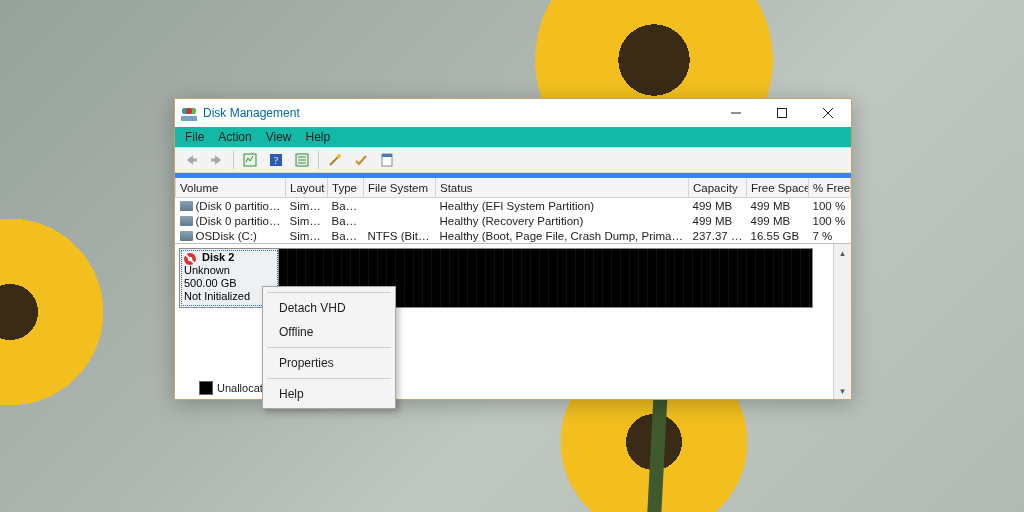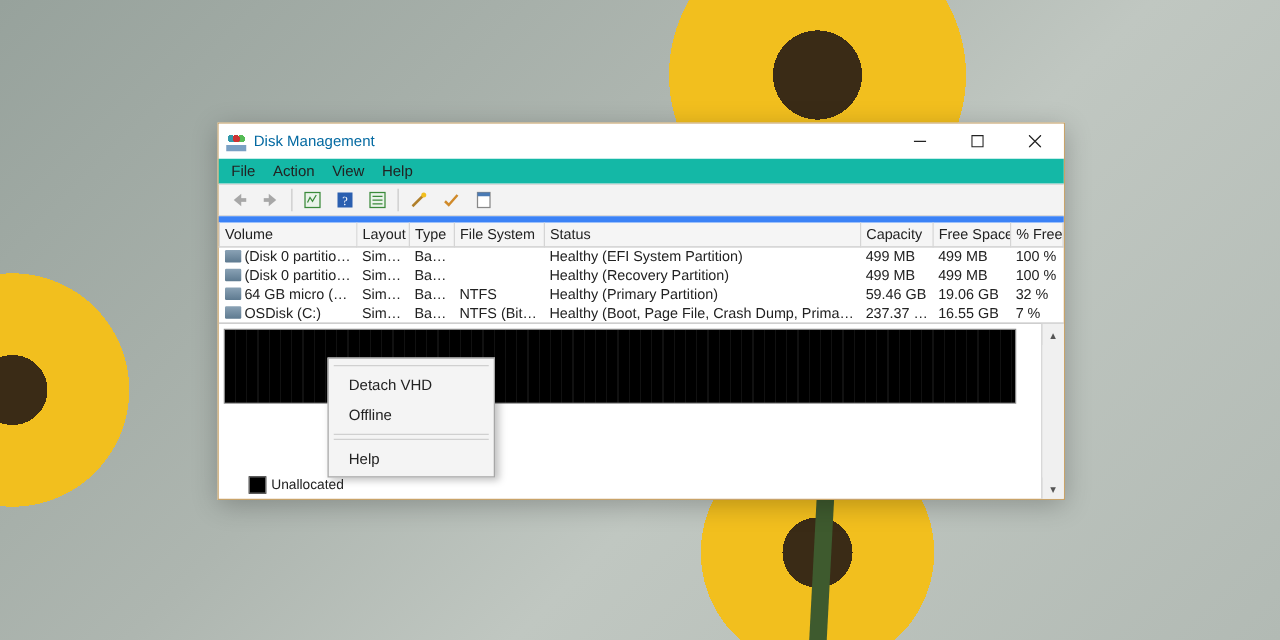--- a/index.html
+++ b/index.html
@@ -252,46 +252,49 @@
             <td>(Disk 0 partition 4)</td>
             <td>Simple</td>
             <td>Basic</td>
             <td></td>
             <td>Healthy (Recovery Partition)</td>
             <td>499 MB</td>
             <td>499 MB</td>
             <td>100 %</td>
           </tr>
           <tr>
-            <td>64 GB micro (D:)</td>
-            <td>Simple</td>
-            <td>Basic</td>
-            <td>NTFS</td>
-            <td>Healthy (Primary Partition)</td>
-            <td>59.46 GB</td>
-            <td>19.06 GB</td>
-            <td>32 %</td>
-          </tr>
-          <tr>
             <td>OSDisk (C:)</td>
             <td>Simple</td>
             <td>Basic</td>
             <td>NTFS (BitLo…</td>
             <td>Healthy (Boot, Page File, Crash Dump, Primary Partition)</td>
             <td>237.37 GB</td>
             <td>16.55 GB</td>
             <td>7 %</td>
           </tr>
         </tbody>
     </table>
   </div>
 
   <div class="lower">
     <div class="disk-pane">
       <div class="disk-row">
+        <div class="disk-header sel">
+          <span class="disk-icon">
+            <svg viewBox="0 0 14 14">
+                <circle cx="7" cy="7" r="6" fill="#d33"></circle>
+                <circle cx="7" cy="7" r="2.3" fill="#fff"></circle>
+                <path d="M2 2 L12 12" stroke="#fff" stroke-width="2"></path>
+              </svg>
+          </span>
+          <div class="disk-name">Disk 2</div>
+          <div>Unknown</div>
+          <div>500.00 GB</div>
+          <div>Not Initialized</div>
+        </div>
         <div class="disk-body">
           <div class="stripe"></div>
         </div>
       </div>
       <div class="legend">
         <span class="sw"></span>
         <span>Unallocated</span>
       </div>
     </div>
     <div class="vscroll">
@@ -300,15 +303,16 @@
       <div class="arrow">▾</div>
     </div>
   </div>
 </div>
 
 <div class="ctx-menu">
   <div class="ctx-sep"></div>
   <div class="ctx-item">Detach VHD</div>
   <div class="ctx-item">Offline</div>
   <div class="ctx-sep"></div>
+  <div class="ctx-item">Properties</div>
   <div class="ctx-sep"></div>
   <div class="ctx-item">Help</div>
 </div>
 
 </body></html>

